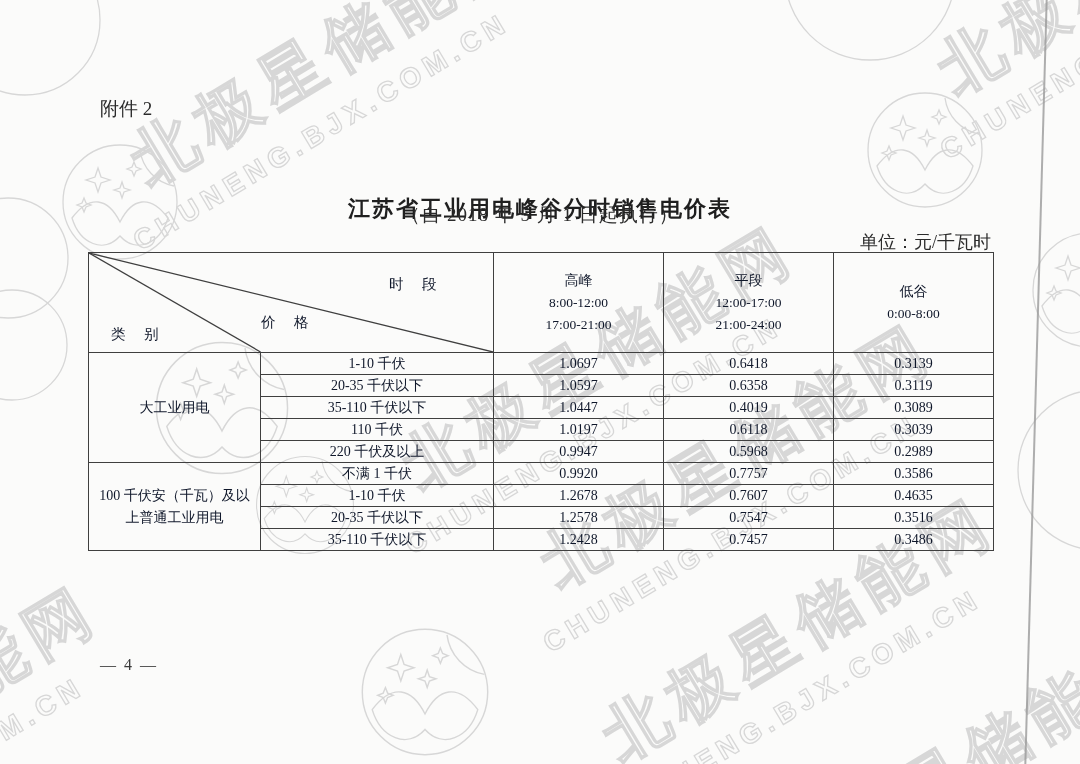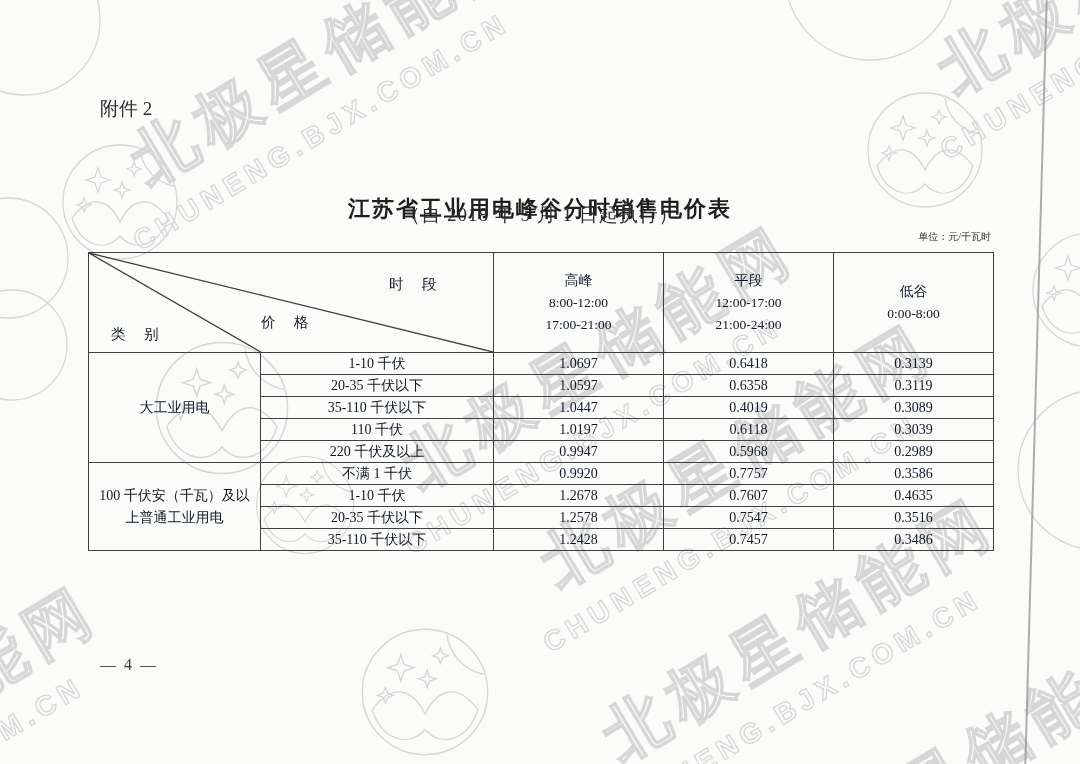--- a/index.html
+++ b/index.html
@@ -20,21 +20,21 @@
     position:absolute;left:1035px;top:-8px;width:2px;height:780px;
     background:#9a9a9a;transform:rotate(1.6deg);z-index:2;opacity:.8;
   }
   
   .content{position:absolute;left:0;top:0;width:1080px;height:764px;z-index:3;}
   .attachment{position:absolute;left:100px;top:96px;font-size:19px;}
   .doc-title{position:absolute;left:0;top:168px;width:1080px;text-align:center;
     font-size:22px;font-weight:bold;letter-spacing:2px;color:#1f1f1f;margin-top:26px;}
   .doc-subtitle{position:absolute;left:0;top:202px;width:1080px;text-align:center;
     font-size:19px;letter-spacing:1px;}
-  .unit-label{position:absolute;right:89px;top:230px;font-size:10px;}
+  .unit-label{position:absolute;right:89px;top:230px;font-size:18px;}
   .footnote{position:absolute;left:110px;top:555px;font-size:14.5px;letter-spacing:.5px;}
   .page-number{position:absolute;left:100px;top:656px;font-size:16px;letter-spacing:2px;color:#3a3a3a;}
   
   table.price{
     position:absolute;left:88px;top:252px;
     width:905px;height:273px;
     border-collapse:collapse;table-layout:fixed;
     font-size:14px;color:#0f172a;
     background:transparent;
   }

